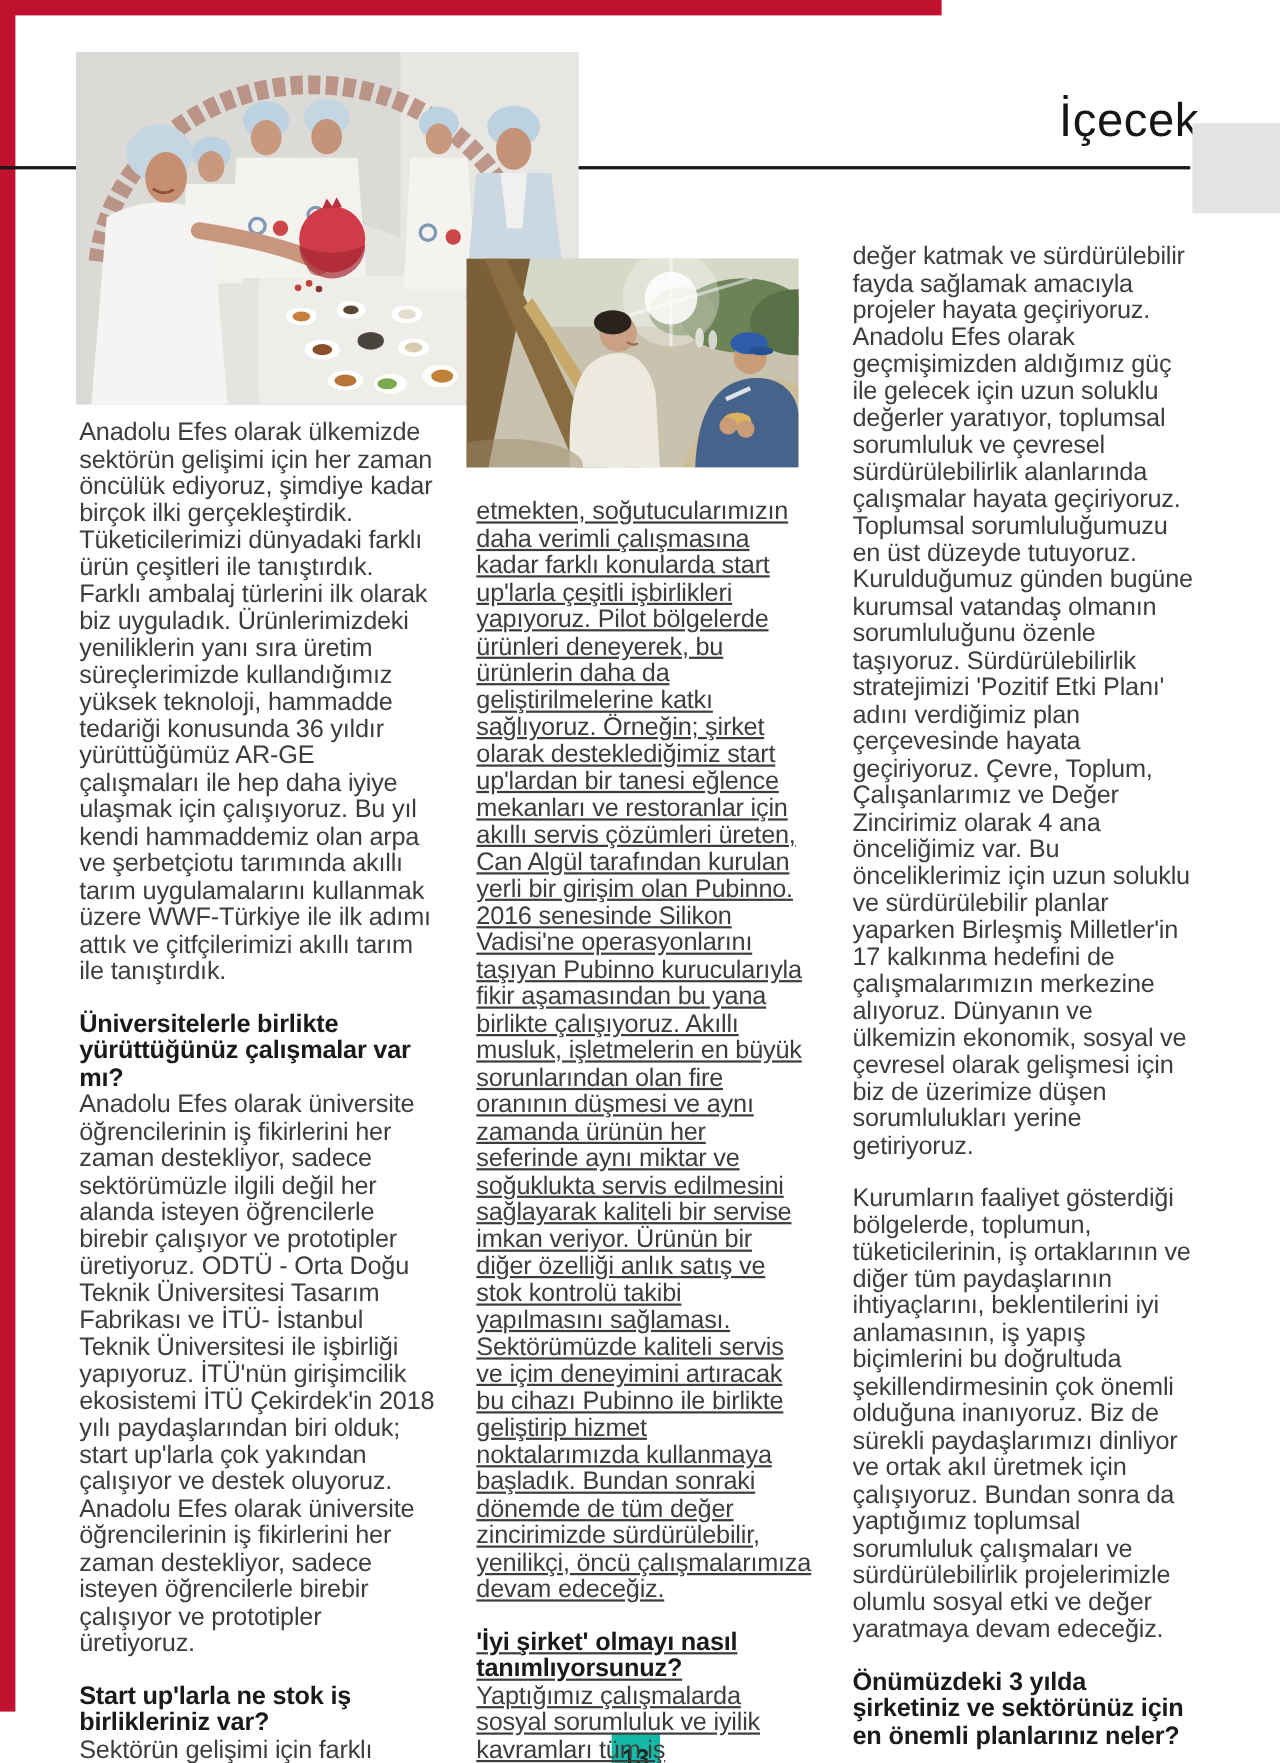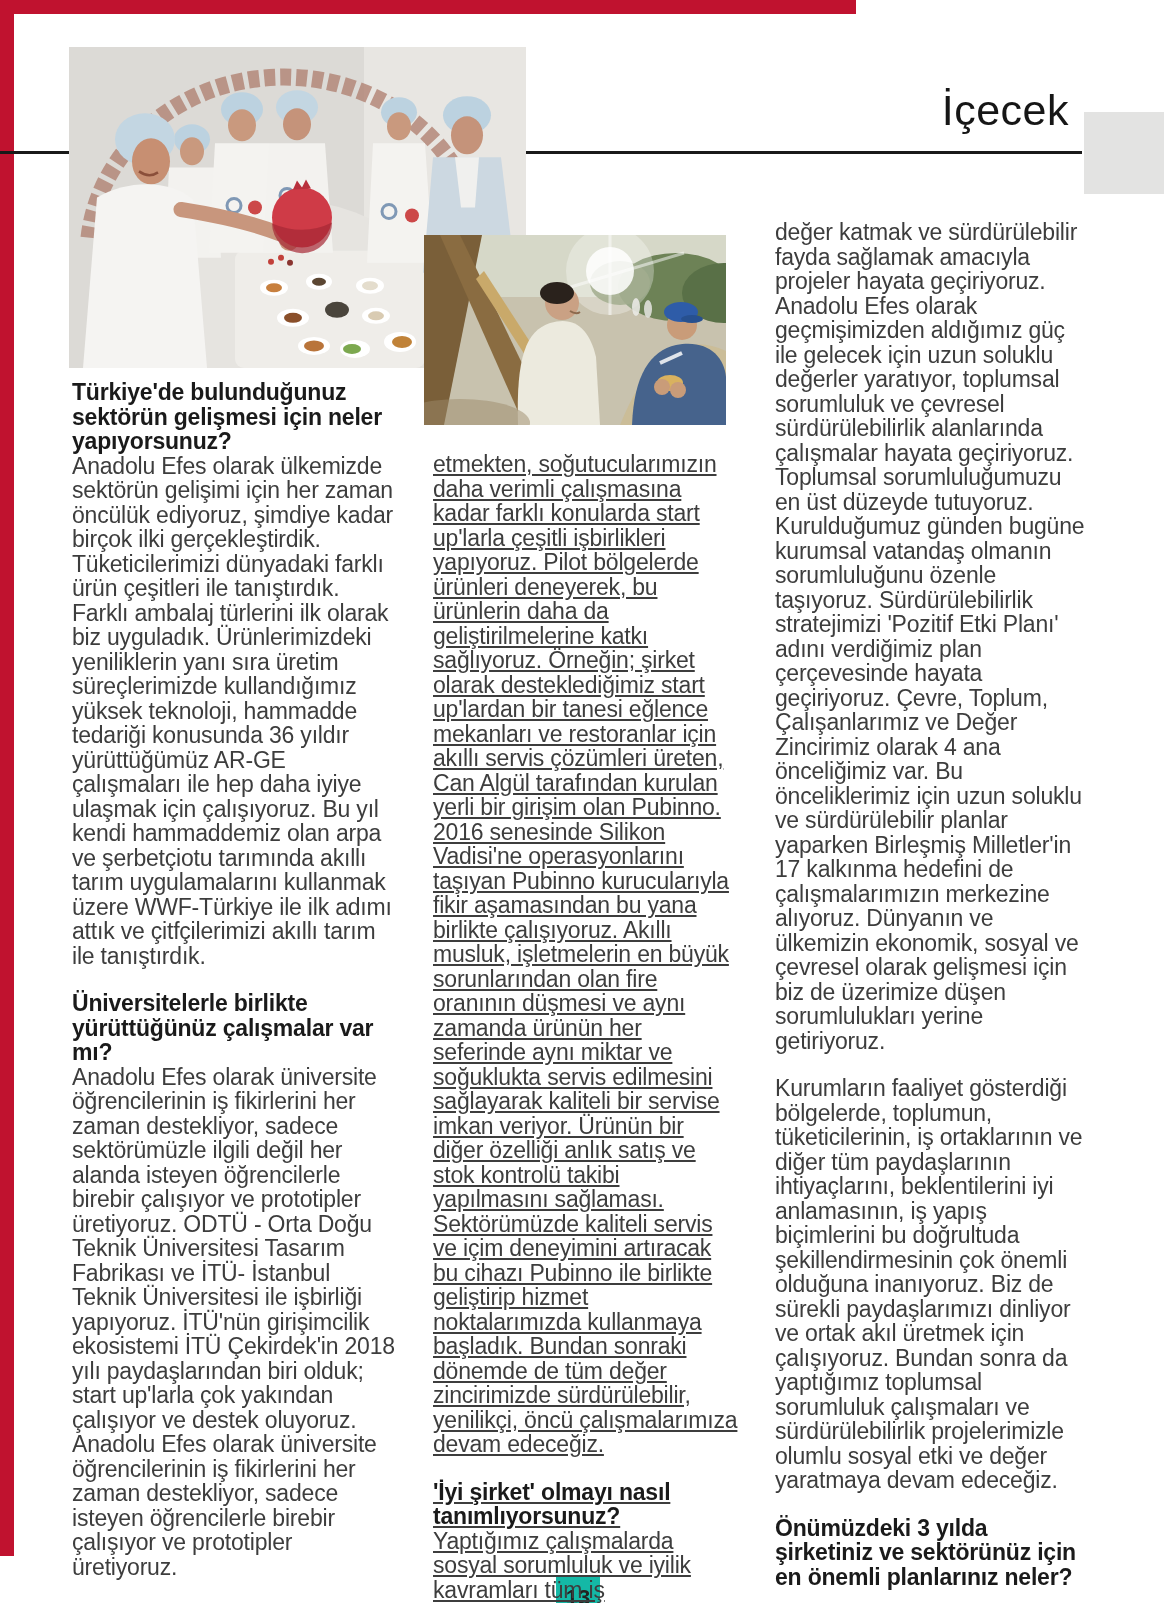--- a/index.html
+++ b/index.html
@@ -6,21 +6,21 @@
   body{
     position:relative;width:1164px;height:1603px;overflow:hidden;
     font-family:"Liberation Sans",sans-serif;
   }
   
   .bar-top{position:absolute;left:0;top:0;width:856px;height:14px;background:#c0122f;}
   .bar-left{position:absolute;left:0;top:0;width:14px;height:1556px;background:#c0122f;}
 
   
   .section-title{
-    position:absolute;top:86px;right:95px;
+    position:absolute;top:86px;right:74px;
     font-size:43px;font-weight:400;letter-spacing:.5px;color:#161616;
   }
   .header-rule{position:absolute;left:0;top:151px;width:1082px;height:3px;background:#191919;z-index:0;}
   .gray-box{position:absolute;left:1084px;top:112px;width:80px;height:82px;background:#e3e3e2;}
 
   
   .photo{position:absolute;display:block;}
   .photo-top{left:69px;top:47px;width:457px;height:321px;z-index:1;}
   .photo-mid{left:424px;top:235px;width:302px;height:190px;z-index:2;}
   .photo svg{display:block;width:100%;height:100%;}
@@ -173,21 +173,20 @@
       <ellipse cx="268" cy="84" rx="11" ry="4" fill="#27508f"></ellipse>
       <ellipse cx="246" cy="148" rx="13" ry="8" fill="#d9b25f"></ellipse>
       <circle cx="238" cy="152" r="8" fill="#c99c79"></circle>
       <circle cx="254" cy="155" r="8" fill="#c99c79"></circle>
     </g>
     <ellipse cx="36" cy="188" rx="70" ry="24" fill="#9c8a6a" opacity="0.5"></ellipse>
   </svg>
 </div>
 
 <div class="col col-1">
-  <p class="q">Türkiye'de bulunduğunuz sektörün gelişmesi için neler yapıyorsunuz?</p>
   <p class="a">Anadolu Efes olarak ülkemizde sektörün gelişimi için her zaman öncülük ediyoruz, şimdiye kadar birçok ilki gerçekleştirdik. Tüketicilerimizi dünyadaki farklı ürün çeşitleri ile tanıştırdık. Farklı ambalaj türlerini ilk olarak biz uyguladık. Ürünlerimizdeki yeniliklerin yanı sıra üretim süreçlerimizde kullandığımız yüksek teknoloji, hammadde tedariği konusunda 36 yıldır yürüttüğümüz AR-GE çalışmaları ile hep daha iyiye ulaşmak için çalışıyoruz. Bu yıl kendi hammaddemiz olan arpa ve şerbetçiotu tarımında akıllı tarım uygulamalarını kullanmak üzere WWF-Türkiye ile ilk adımı attık ve çitfçilerimizi akıllı tarım ile tanıştırdık.</p>
   <p class="q">Üniversitelerle birlikte yürüttüğünüz çalışmalar var mı?</p>
   <p class="a">Anadolu Efes olarak üniversite öğrencilerinin iş fikirlerini her zaman destekliyor, sadece sektörümüzle ilgili değil her alanda isteyen öğrencilerle birebir çalışıyor ve prototipler üretiyoruz. ODTÜ - Orta Doğu Teknik Üniversitesi Tasarım Fabrikası ve İTÜ- İstanbul Teknik Üniversitesi ile işbirliği yapıyoruz. İTÜ'nün girişimcilik ekosistemi İTÜ Çekirdek'in 2018 yılı paydaşlarından biri olduk; start up'larla çok yakından çalışıyor ve destek oluyoruz. Anadolu Efes olarak üniversite öğrencilerinin iş fikirlerini her zaman destekliyor, sadece isteyen öğrencilerle birebir çalışıyor ve prototipler üretiyoruz.</p>
   <p class="q">Start up'larla ne stok iş birlikleriniz var?</p>
   <p class="a">Sektörün gelişimi için farklı zamanlarda raftaki ürünleri takip</p>
 </div>
 
 <div class="col col-2">
   <p class="a">etmekten, soğutucularımızın daha verimli çalışmasına kadar farklı konularda start up'larla çeşitli işbirlikleri yapıyoruz. Pilot bölgelerde ürünleri deneyerek, bu ürünlerin daha da geliştirilmelerine katkı sağlıyoruz. Örneğin; şirket olarak desteklediğimiz start up'lardan bir tanesi eğlence mekanları ve restoranlar için akıllı servis çözümleri üreten, Can Algül tarafından kurulan yerli bir girişim olan Pubinno. 2016 senesinde Silikon Vadisi'ne operasyonlarını taşıyan Pubinno kurucularıyla fikir aşamasından bu yana birlikte çalışıyoruz. Akıllı musluk, işletmelerin en büyük sorunlarından olan fire oranının düşmesi ve aynı zamanda ürünün her seferinde aynı miktar ve soğuklukta servis edilmesini sağlayarak kaliteli bir servise imkan veriyor. Ürünün bir diğer özelliği anlık satış ve stok kontrolü takibi yapılmasını sağlaması. Sektörümüzde kaliteli servis ve içim deneyimini artıracak bu cihazı Pubinno ile birlikte geliştirip hizmet noktalarımızda kullanmaya başladık. Bundan sonraki dönemde de tüm değer zincirimizde sürdürülebilir, yenilikçi, öncü çalışmalarımıza devam edeceğiz.</p>
   <p class="q">'İyi şirket' olmayı nasıl tanımlıyorsunuz?</p>

